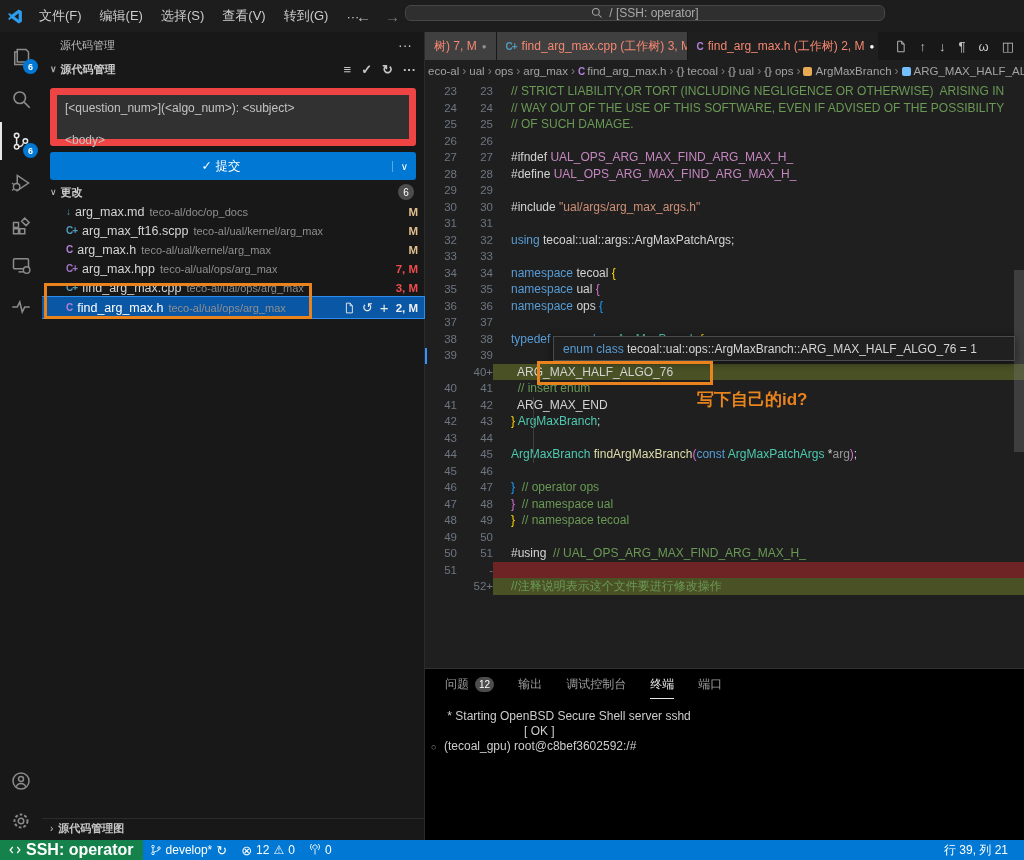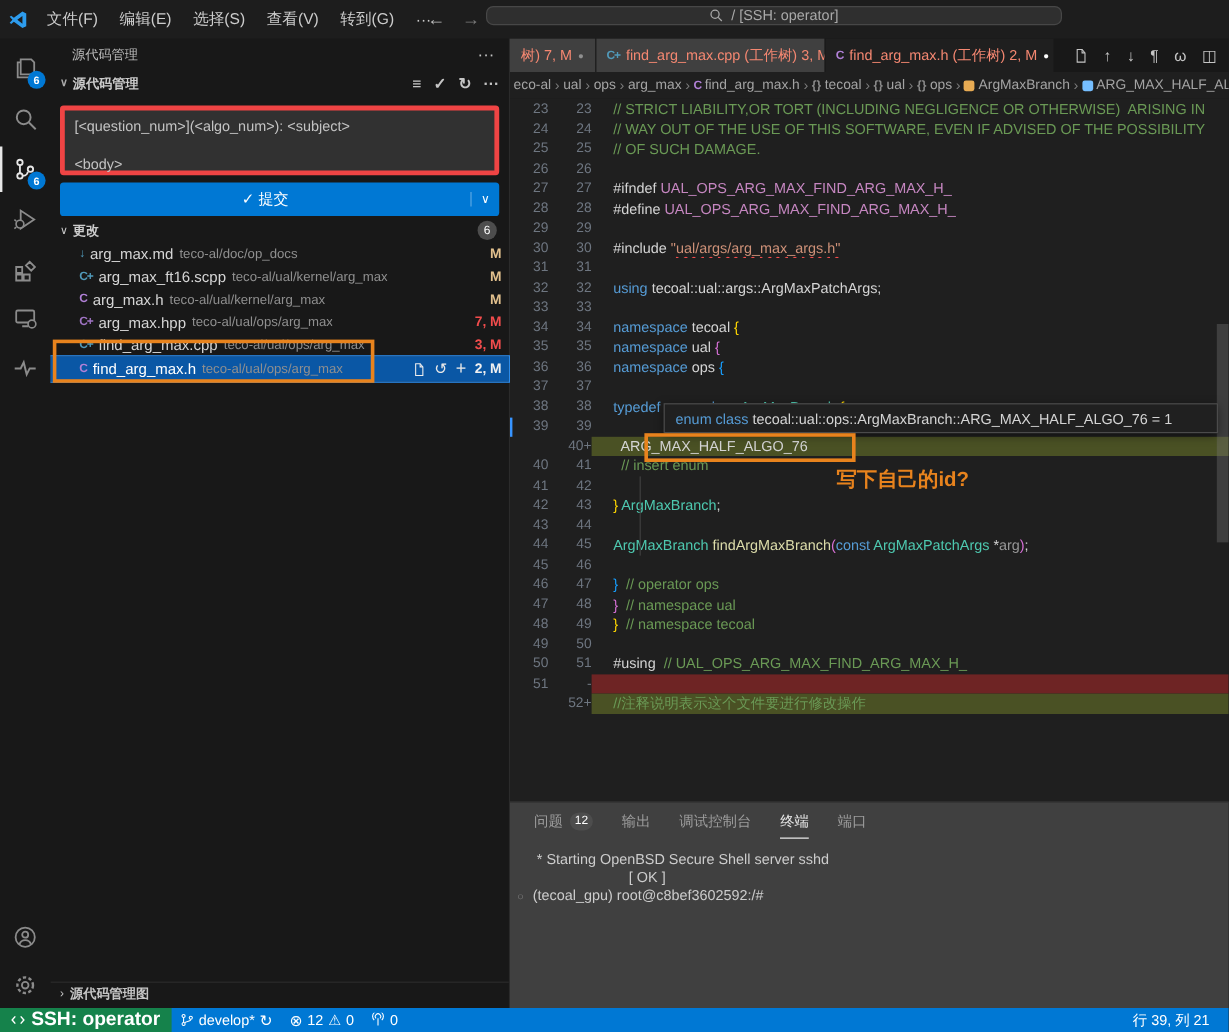--- a/index.html
+++ b/index.html
@@ -17,21 +17,21 @@
   .ab-item{position:absolute;left:0;width:42px;height:38px;display:flex;align-items:center;justify-content:center;color:#8b8b8b}
   .ab-item.active{color:#e7e7e7;box-shadow:inset 2px 0 0 #e7e7e7}
   .ab-badge{position:absolute;right:4px;bottom:2px;min-width:15px;height:15px;border-radius:8px;background:#0078d4;color:#fff;font-size:9px;display:flex;align-items:center;justify-content:center;font-weight:bold}
   
   .sidebar{position:absolute;left:42px;top:32px;width:382px;height:808px;background:#181818;z-index:10}
   .sb-title{height:26px;display:flex;align-items:center;padding:0 12px 0 18px;font-size:11px;color:#bbb}
   .sb-title .kebab{margin-left:auto;color:#c5c5c5;font-size:14px}
   .sb-sec{height:22px;display:flex;align-items:center;gap:4px;padding:0 8px;font-size:11px;font-weight:bold;color:#ccc}
   .sb-sec .chev{font-size:9px;color:#aaa}
   .sec-icons{margin-left:auto;display:flex;gap:10px;color:#c5c5c5;font-size:13px}
-  .commit-input{position:absolute;left:8px;top:56px;width:366px;height:58px;background:#313131;border:4px solid #ef4444;border-radius:3px;padding:5px 8px;font-size:12px;color:#c3c3c3;white-space:pre-line;line-height:16px}
+  .commit-input{position:absolute;left:8px;top:56px;width:366px;height:58px;background:#313131;border:7px solid #ef4444;border-radius:3px;padding:5px 8px;font-size:12px;color:#c3c3c3;white-space:pre-line;line-height:16px}
   .commit-btn{position:absolute;left:8px;top:120px;width:366px;height:28px;background:var(--accent);border-radius:3px;display:flex;align-items:center;color:#fff;font-size:12.5px}
   .commit-btn .lbl{flex:1;text-align:center}
   .commit-btn .dd{width:24px;text-align:center;border-left:1px solid rgba(255,255,255,.35);font-size:10px}
   .chg-head{position:absolute;left:0;top:150px;width:382px;height:20px;display:flex;align-items:center;gap:4px;padding:0 10px 0 8px;font-size:11px;font-weight:bold;color:#ccc}
   .num-badge{margin-left:auto;min-width:16px;height:16px;border-radius:9px;background:#4d4d4d;color:#fff;font-size:10px;font-weight:normal;display:flex;align-items:center;justify-content:center;padding:0 4px}
   .changes-list{position:absolute;left:0;top:170px;width:382px}
   .chg-row{height:19px;display:flex;align-items:center;gap:5px;padding:0 6px 0 24px;font-size:12.5px;white-space:nowrap;overflow:hidden}
   .chg-row.sel{background:#0a57a5;outline:1px solid #2b8ced;height:21px;color:#fff}
   .chg-name{color:#d5d5d5}
   .chg-row.sel .chg-name{color:#fff}
@@ -73,21 +73,21 @@
   .b1{color:#ffd700}.b2{color:#d670d6}.b3{color:#179fff}
   .sq{text-decoration:underline wavy #f14c4c 1px;text-underline-offset:3px}
   .guide{position:absolute;left:108px;top:315px;width:1px;height:66px;background:#3f3f3f}
   .gutterbar{position:absolute;left:0;top:266px;width:2px;height:16px;background:#3794ff}
   .scroll-thumb{position:absolute;right:0;top:238px;width:10px;height:182px;background:rgba(121,121,121,.35)}
   .hover-tip{position:absolute;left:128px;top:304px;width:462px;height:25px;background:#202020;border:1px solid #4b4b4b;display:flex;align-items:center;padding:0 9px;font-family:"DejaVu Sans Mono",monospace;font-size:12px;white-space:pre;z-index:5;box-shadow:0 2px 8px rgba(0,0,0,.5)}
   .obox1{position:absolute;left:112px;top:329px;width:176px;height:24px;border:3px solid var(--annot);z-index:6}
   .annot-text{position:absolute;left:272px;top:356px;color:var(--annot);font-size:17px;font-weight:bold;z-index:6}
   .obox2{position:absolute;left:44px;top:283px;width:268px;height:36px;border:3px solid var(--annot);z-index:25}
   
-  .panel{position:absolute;left:0;bottom:0;width:100%;height:172px;background:#404040;border-top:1px solid #333}
+  .panel{position:absolute;left:0;bottom:0;width:100%;height:172px;background:#000000;border-top:1px solid #333}
   .p-tabs{display:flex;gap:24px;height:30px;align-items:center;padding:0 20px;font-size:12px;color:#9d9d9d}
   .p-tab{display:flex;align-items:center;gap:6px;height:100%;}
   .p-tab.active{color:#e7e7e7;box-shadow:inset 0 -1px 0 #e7e7e7}
   .pbadge{min-width:17px;height:15px;border-radius:9px;background:#4d4d4d;color:#fff;font-size:10px;display:flex;align-items:center;justify-content:center;padding:0 4px}
   .terminal{padding:10px 0 0 6px;font-family:"DejaVu Sans Mono",monospace;font-size:12px;color:#cccccc}
   .term-line{height:15px;line-height:15px;white-space:pre;padding-left:13px;position:relative}
   .tbullet{position:absolute;left:0;top:1px;font-size:9px;color:#8a8a8a}
   
   .statusbar{position:absolute;left:0;bottom:0;width:1024px;height:20px;background:var(--accent);display:flex;align-items:center;font-size:12px;color:#fff;z-index:40}
   .sb-remote{background:var(--remote);height:100%;display:flex;align-items:center;gap:5px;padding:0 9px;font-weight:bold;font-size:16px}
@@ -373,21 +373,21 @@
         <div class="cl"><span class="lno">32</span><span class="lnn">32</span><span class="ct"><span class="kw">using </span><span class="pl">tecoal::ual::args::ArgMaxPatchArgs;</span></span></div>
         <div class="cl"><span class="lno">33</span><span class="lnn">33</span><span class="ct"></span></div>
         <div class="cl"><span class="lno">34</span><span class="lnn">34</span><span class="ct"><span class="kw">namespace </span><span class="pl">tecoal </span><span class="b1">{</span></span></div>
         <div class="cl"><span class="lno">35</span><span class="lnn">35</span><span class="ct"><span class="kw">namespace </span><span class="pl">ual </span><span class="b2">{</span></span></div>
         <div class="cl"><span class="lno">36</span><span class="lnn">36</span><span class="ct"><span class="kw">namespace </span><span class="pl">ops </span><span class="b3">{</span></span></div>
         <div class="cl"><span class="lno">37</span><span class="lnn">37</span><span class="ct"></span></div>
         <div class="cl"><span class="lno">38</span><span class="lnn">38</span><span class="ct"><span class="kw">typedef enum class </span><span class="ty">ArgMaxBranch </span><span class="b1">{</span></span></div>
         <div class="cl"><span class="lno">39</span><span class="lnn">39</span><span class="ct"></span></div>
         <div class="cl added"><span class="lno"></span><span class="lnn">40+</span><span class="ct"><span class="pl">  ARG_MAX_HALF_ALGO_76</span></span></div>
         <div class="cl"><span class="lno">40</span><span class="lnn">41</span><span class="ct"><span class="pl">  </span><span class="cm">// insert enum</span></span></div>
-        <div class="cl"><span class="lno">41</span><span class="lnn">42</span></div>
+        <div class="cl"><span class="lno">41</span><span class="lnn">42</span><span class="ct"><span class="pl">  ARG_MAX_END</span></span></div>
         <div class="cl"><span class="lno">42</span><span class="lnn">43</span><span class="ct"><span class="b1">} </span><span class="ty">ArgMaxBranch</span><span class="pl">;</span></span></div>
         <div class="cl"><span class="lno">43</span><span class="lnn">44</span><span class="ct"></span></div>
         <div class="cl"><span class="lno">44</span><span class="lnn">45</span><span class="ct"><span class="ty">ArgMaxBranch </span><span class="fn">findArgMaxBranch</span><span class="b2">(</span><span class="kw">const </span><span class="ty">ArgMaxPatchArgs </span><span class="pl">*</span><span class="pr">arg</span><span class="b2">)</span><span class="pl">;</span></span></div>
         <div class="cl"><span class="lno">45</span><span class="lnn">46</span><span class="ct"></span></div>
         <div class="cl"><span class="lno">46</span><span class="lnn">47</span><span class="ct"><span class="b3">}</span><span class="cm">  // operator ops</span></span></div>
         <div class="cl"><span class="lno">47</span><span class="lnn">48</span><span class="ct"><span class="b2">}</span><span class="cm">  // namespace ual</span></span></div>
         <div class="cl"><span class="lno">48</span><span class="lnn">49</span><span class="ct"><span class="b1">}</span><span class="cm">  // namespace tecoal</span></span></div>
         <div class="cl"><span class="lno">49</span><span class="lnn">50</span><span class="ct"></span></div>
         <div class="cl"><span class="lno">50</span><span class="lnn">51</span><span class="ct"><span class="pl">#using</span><span class="cm">  // UAL_OPS_ARG_MAX_FIND_ARG_MAX_H_</span></span></div>
         <div class="cl deleted"><span class="lno">51</span><span class="lnn">-</span><span class="ct"></span></div>

